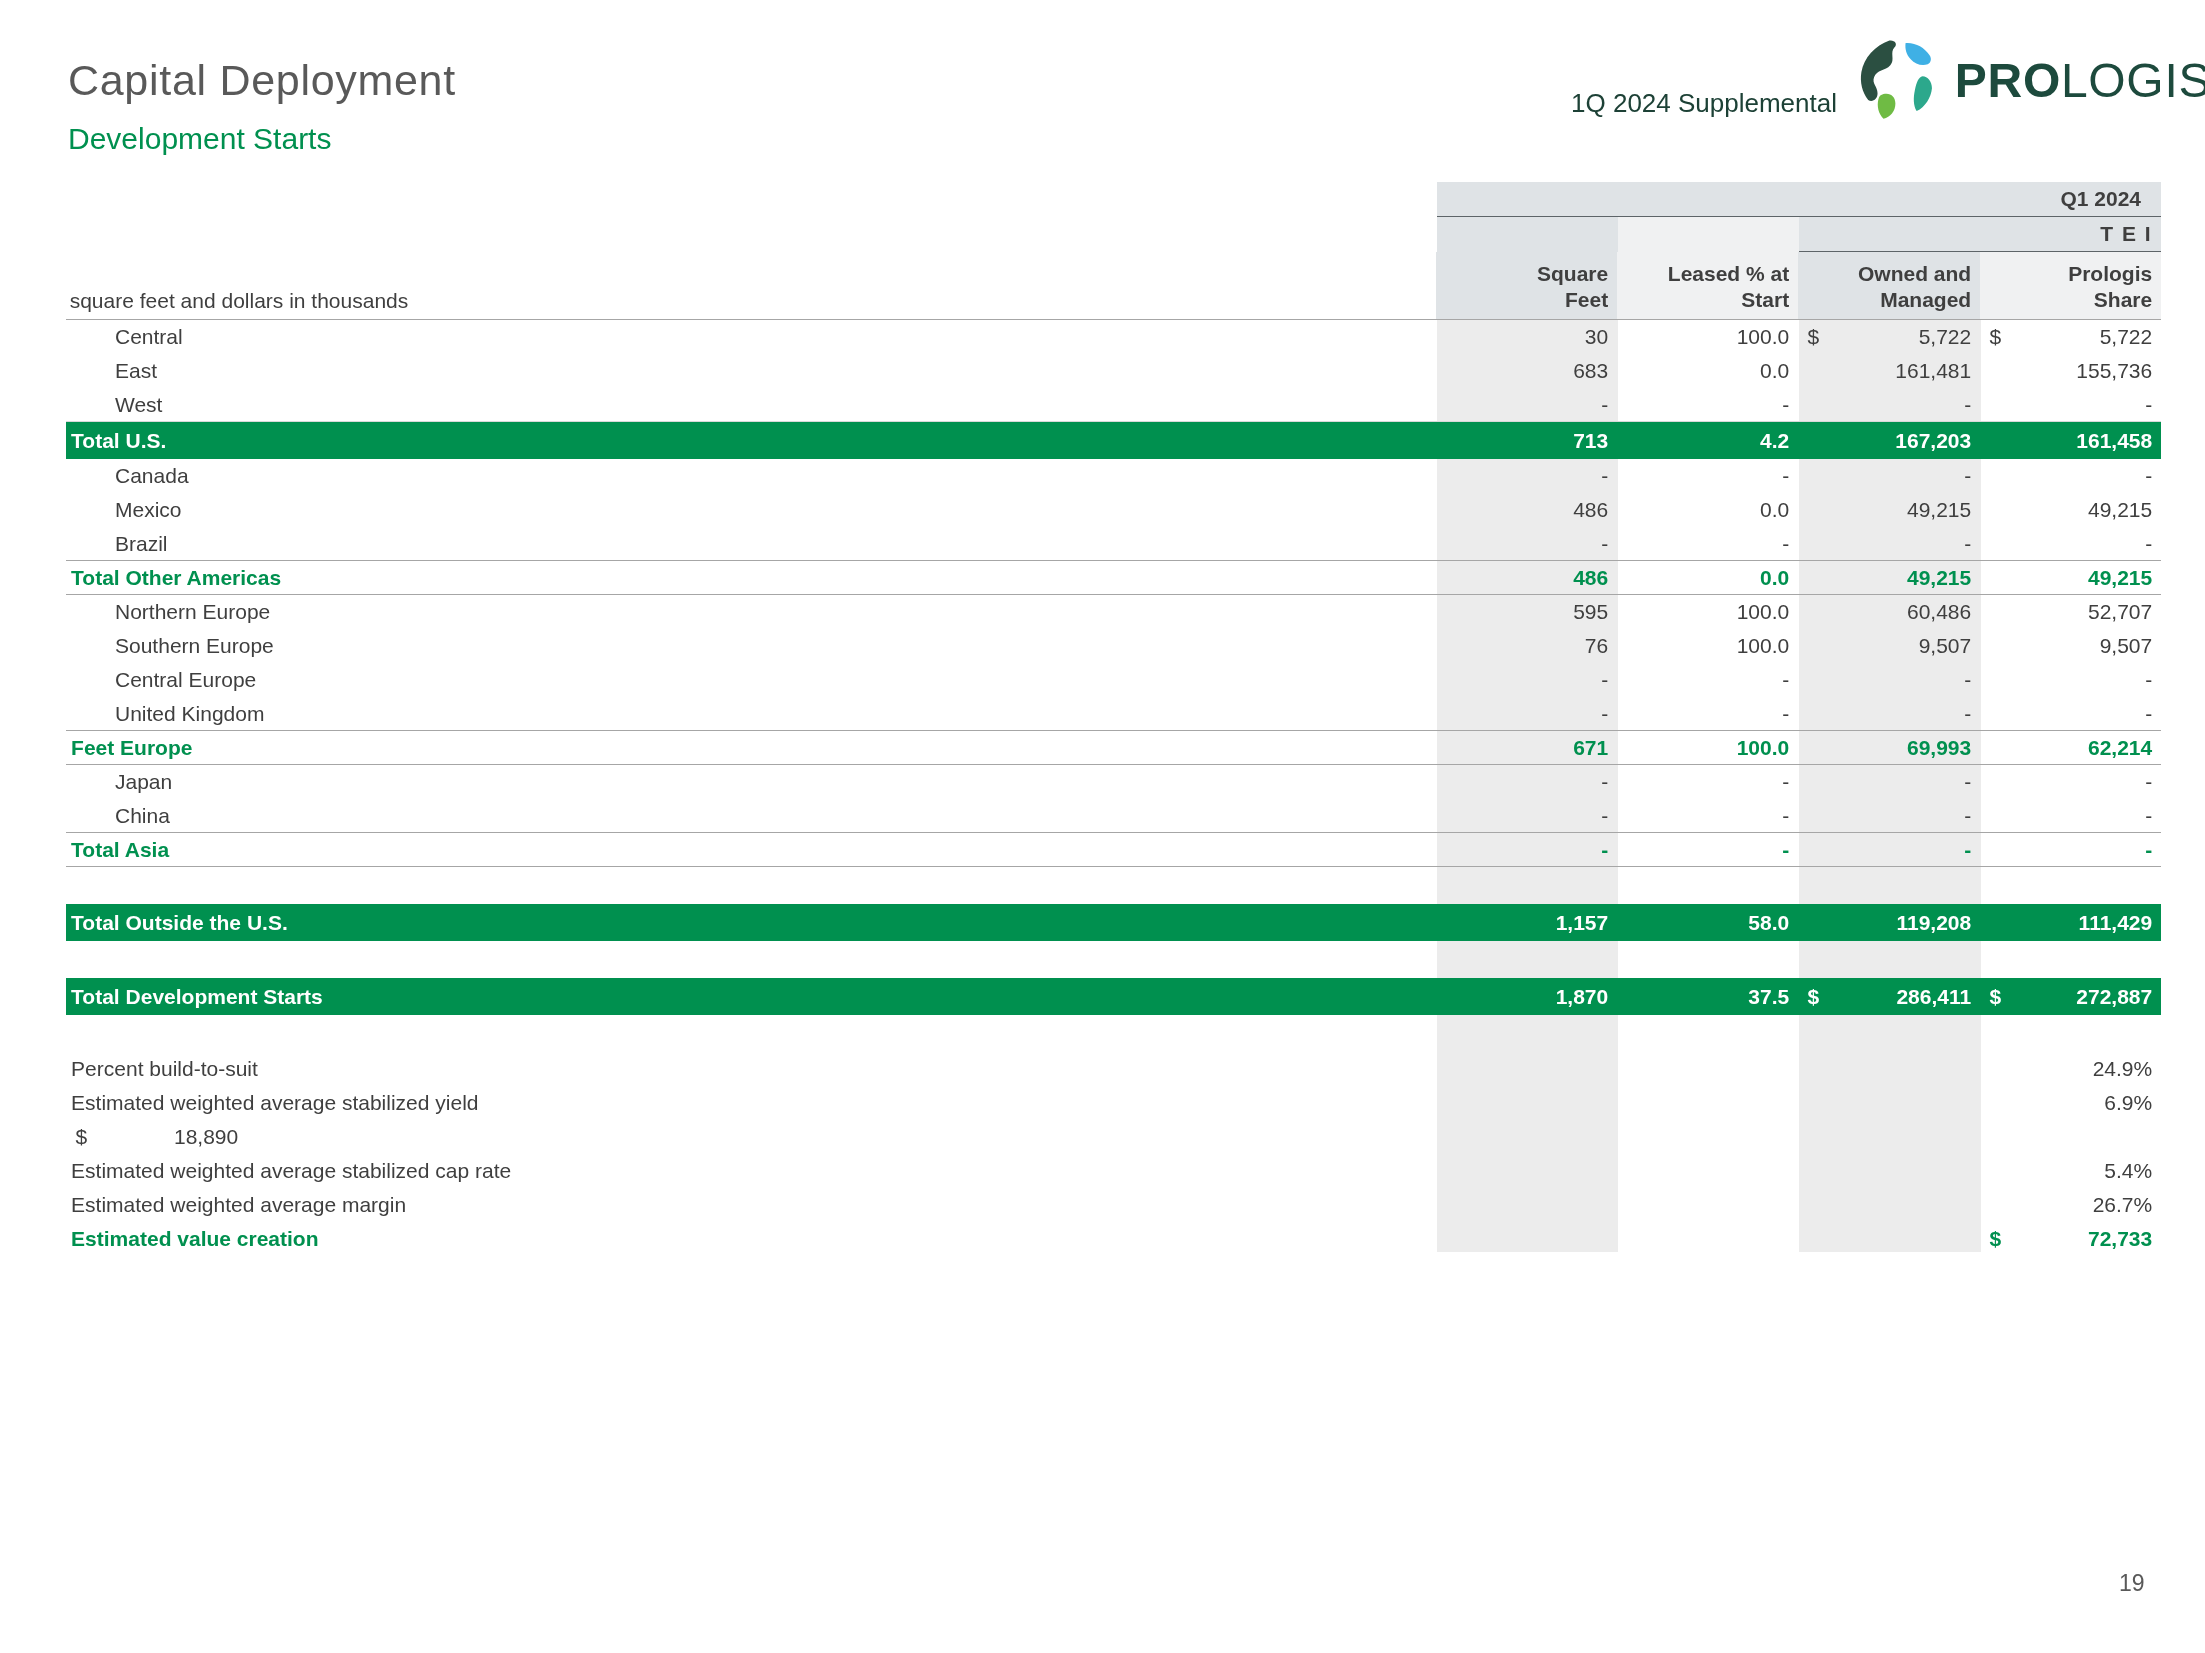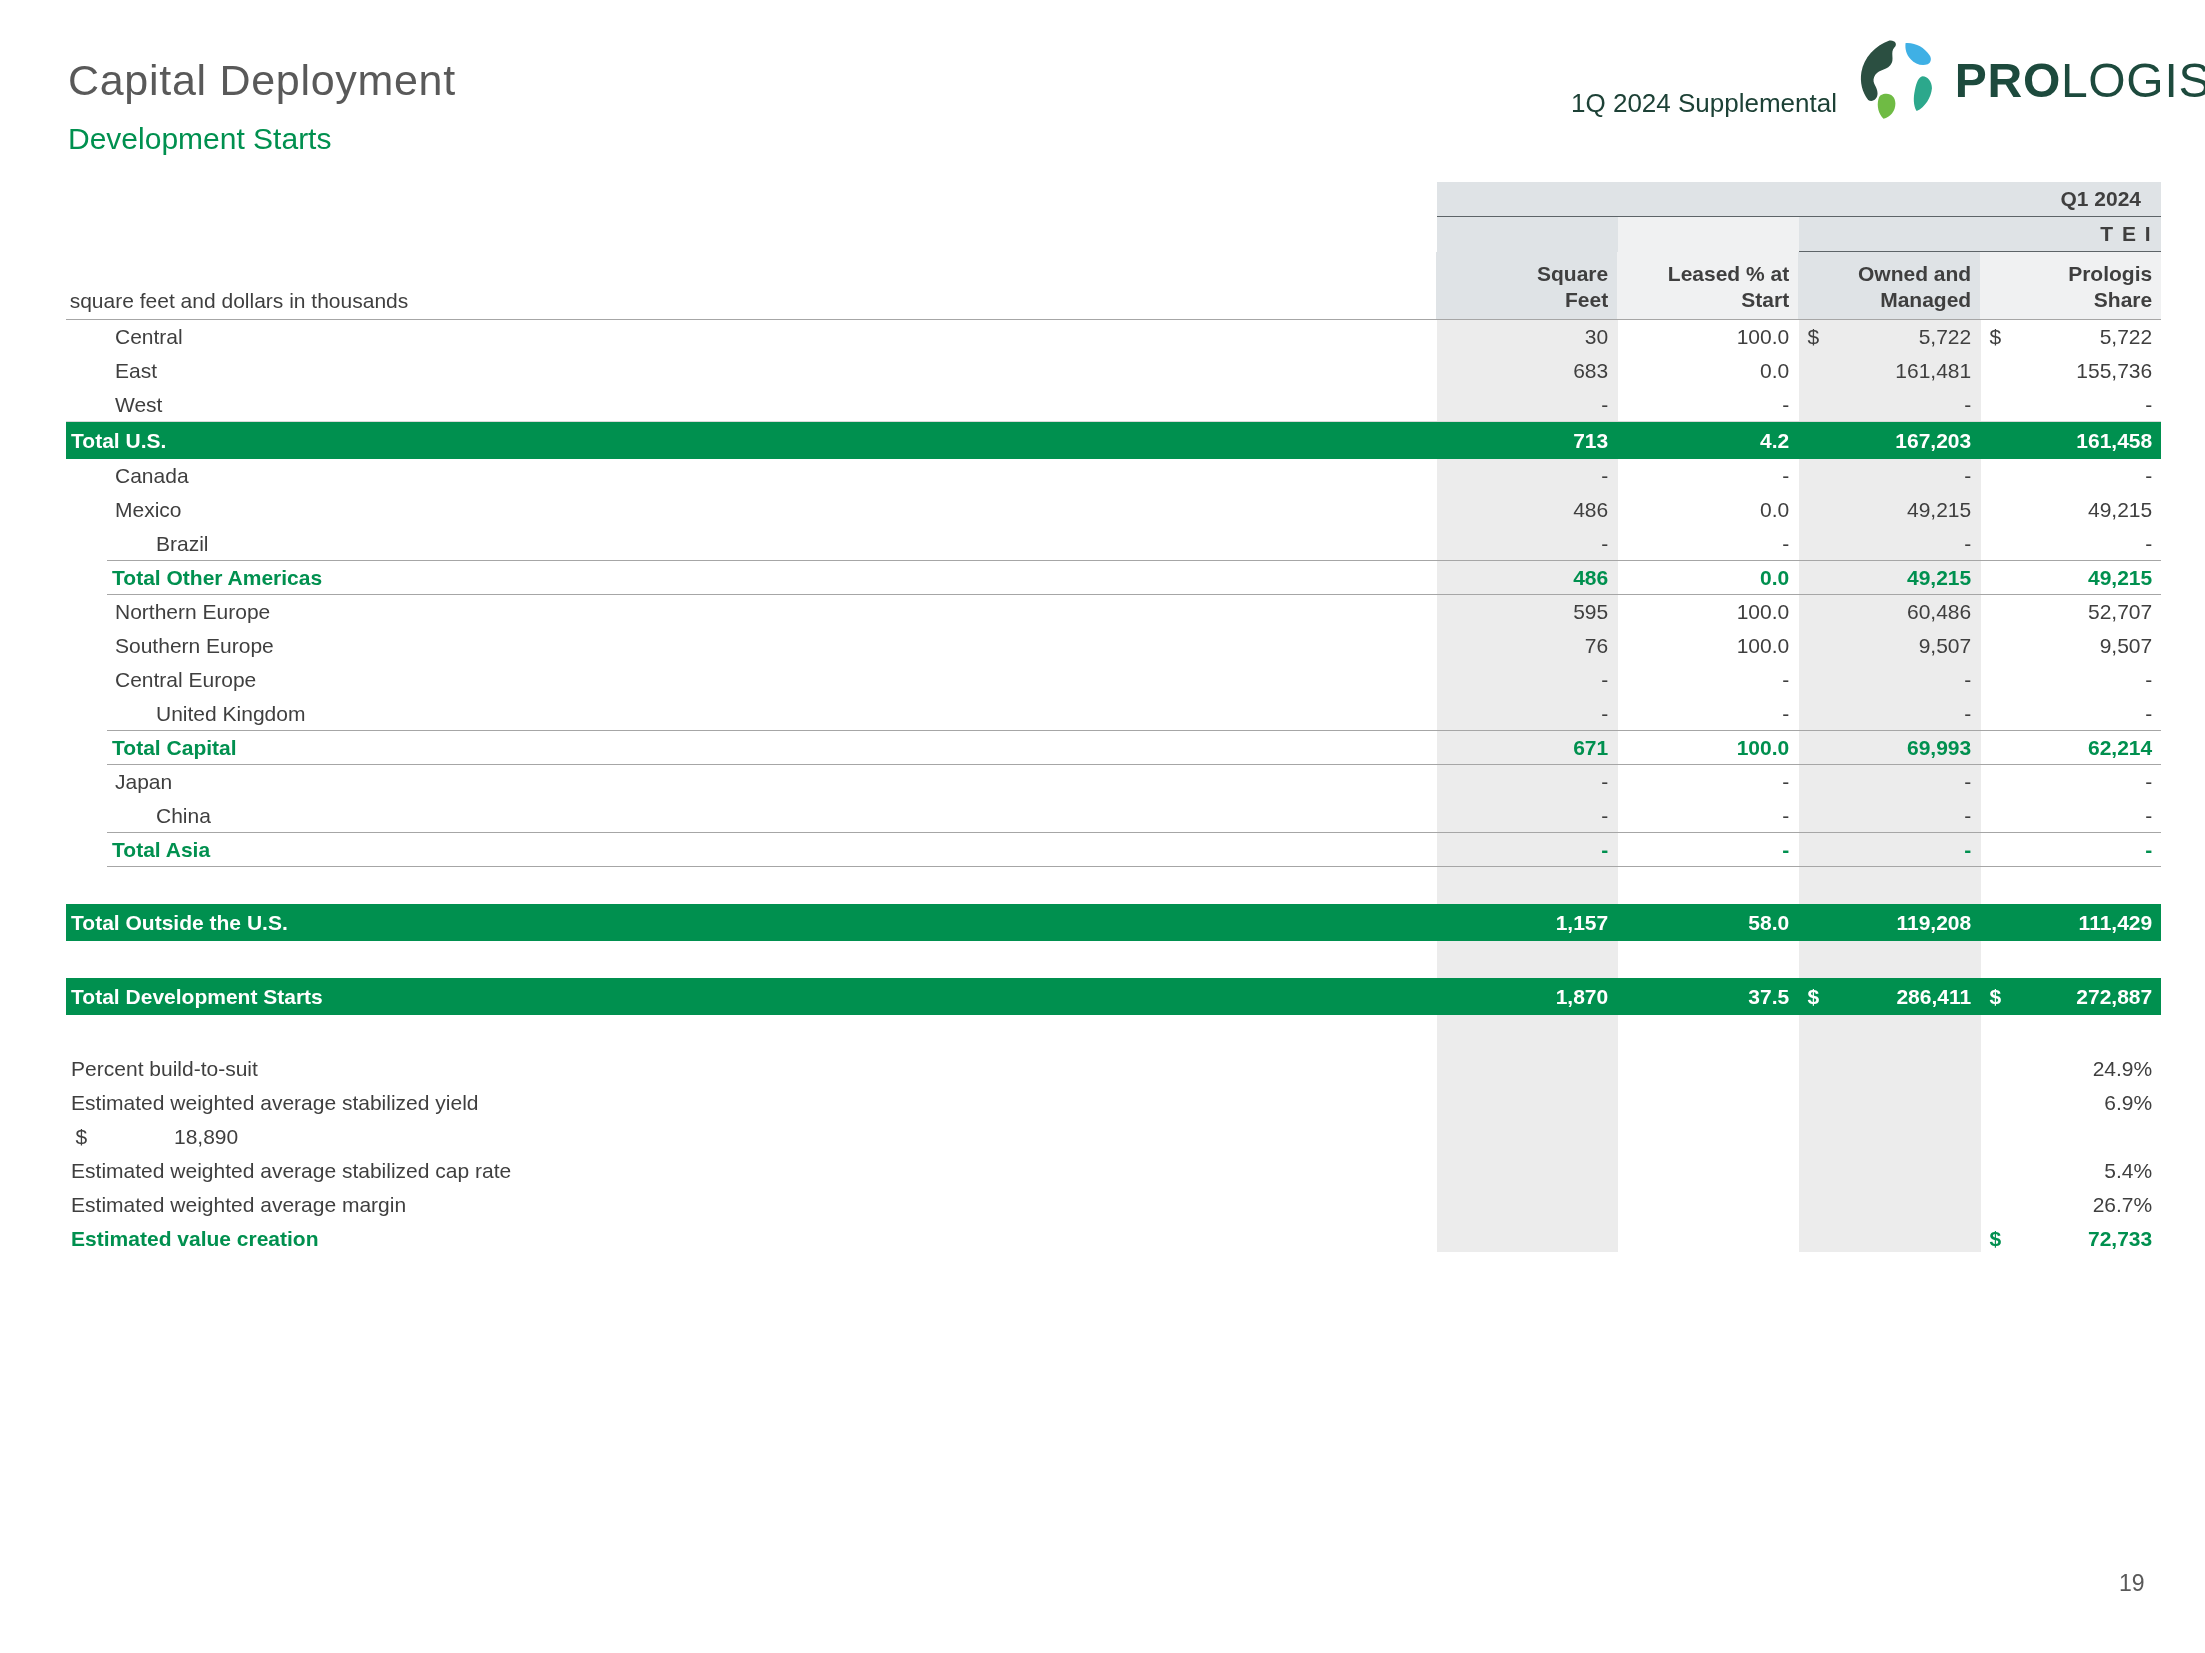--- a/index.html
+++ b/index.html
@@ -59,21 +59,21 @@
   .h4{width:181px;background:var(--header-light);}
   
   .row .lbl{flex:1;padding-left:49px;}
   .num{width:181px;text-align:right;padding-right:8.8px;position:relative;}
   .num.c3{width:182px;}
   .dollar{position:absolute;left:9.6px;}
   .row.bar{background:var(--bar-green);color:#ffffff;font-weight:700;height:37px;}
   .row.bar .lbl{padding-left:5.1px;}
   .row.total{color:var(--green);font-weight:700;}
   .row.total .lbl{padding-left:5.1px;}
-  .row.bb{border-bottom:1.5px solid var(--line-gray);margin-left:41px;}
+  .row.bb{border-bottom:1.5px solid var(--line-gray);}
   .row.lb{border-bottom:0.7px solid var(--line-faint);}
   .row.gap{height:37px;}
   
   .srow .lbl{flex:1;padding-left:5.1px;}
   .srow.em{color:var(--green);font-weight:700;}
 </style>
 </head>
 <body>
 
 <div class="title">Capital Deployment</div>
@@ -303,21 +303,21 @@
           <div class="val">-</div>
         </div>
         <div class="num c3">
           <div class="val">-</div>
         </div>
         <div class="num c4">
           <div class="val">-</div>
         </div>
       </div>
       <div class="row total bb">
-        <div class="lbl">Total Capital</div>
+        <div class="lbl">Feet Europe</div>
         <div class="num c1">
           <div class="val">671</div>
         </div>
         <div class="num c2">
           <div class="val">100.0</div>
         </div>
         <div class="num c3">
           <div class="val">69,993</div>
         </div>
         <div class="num c4">

